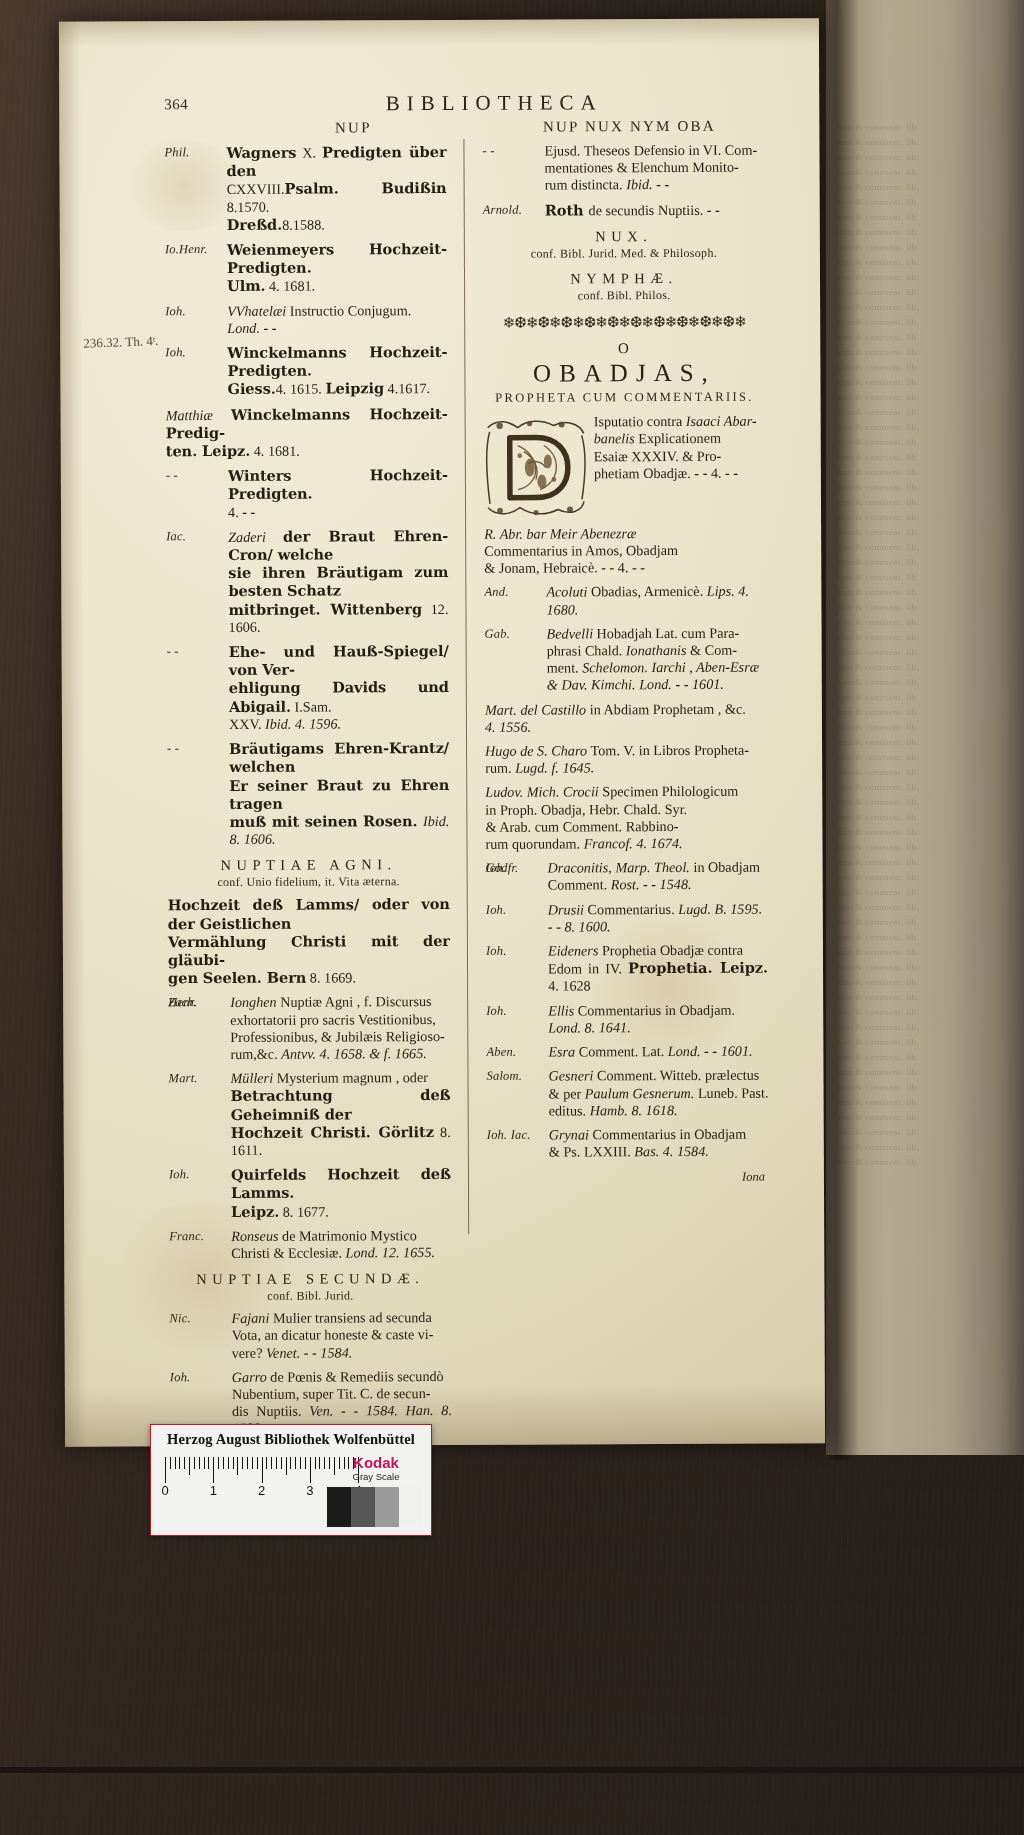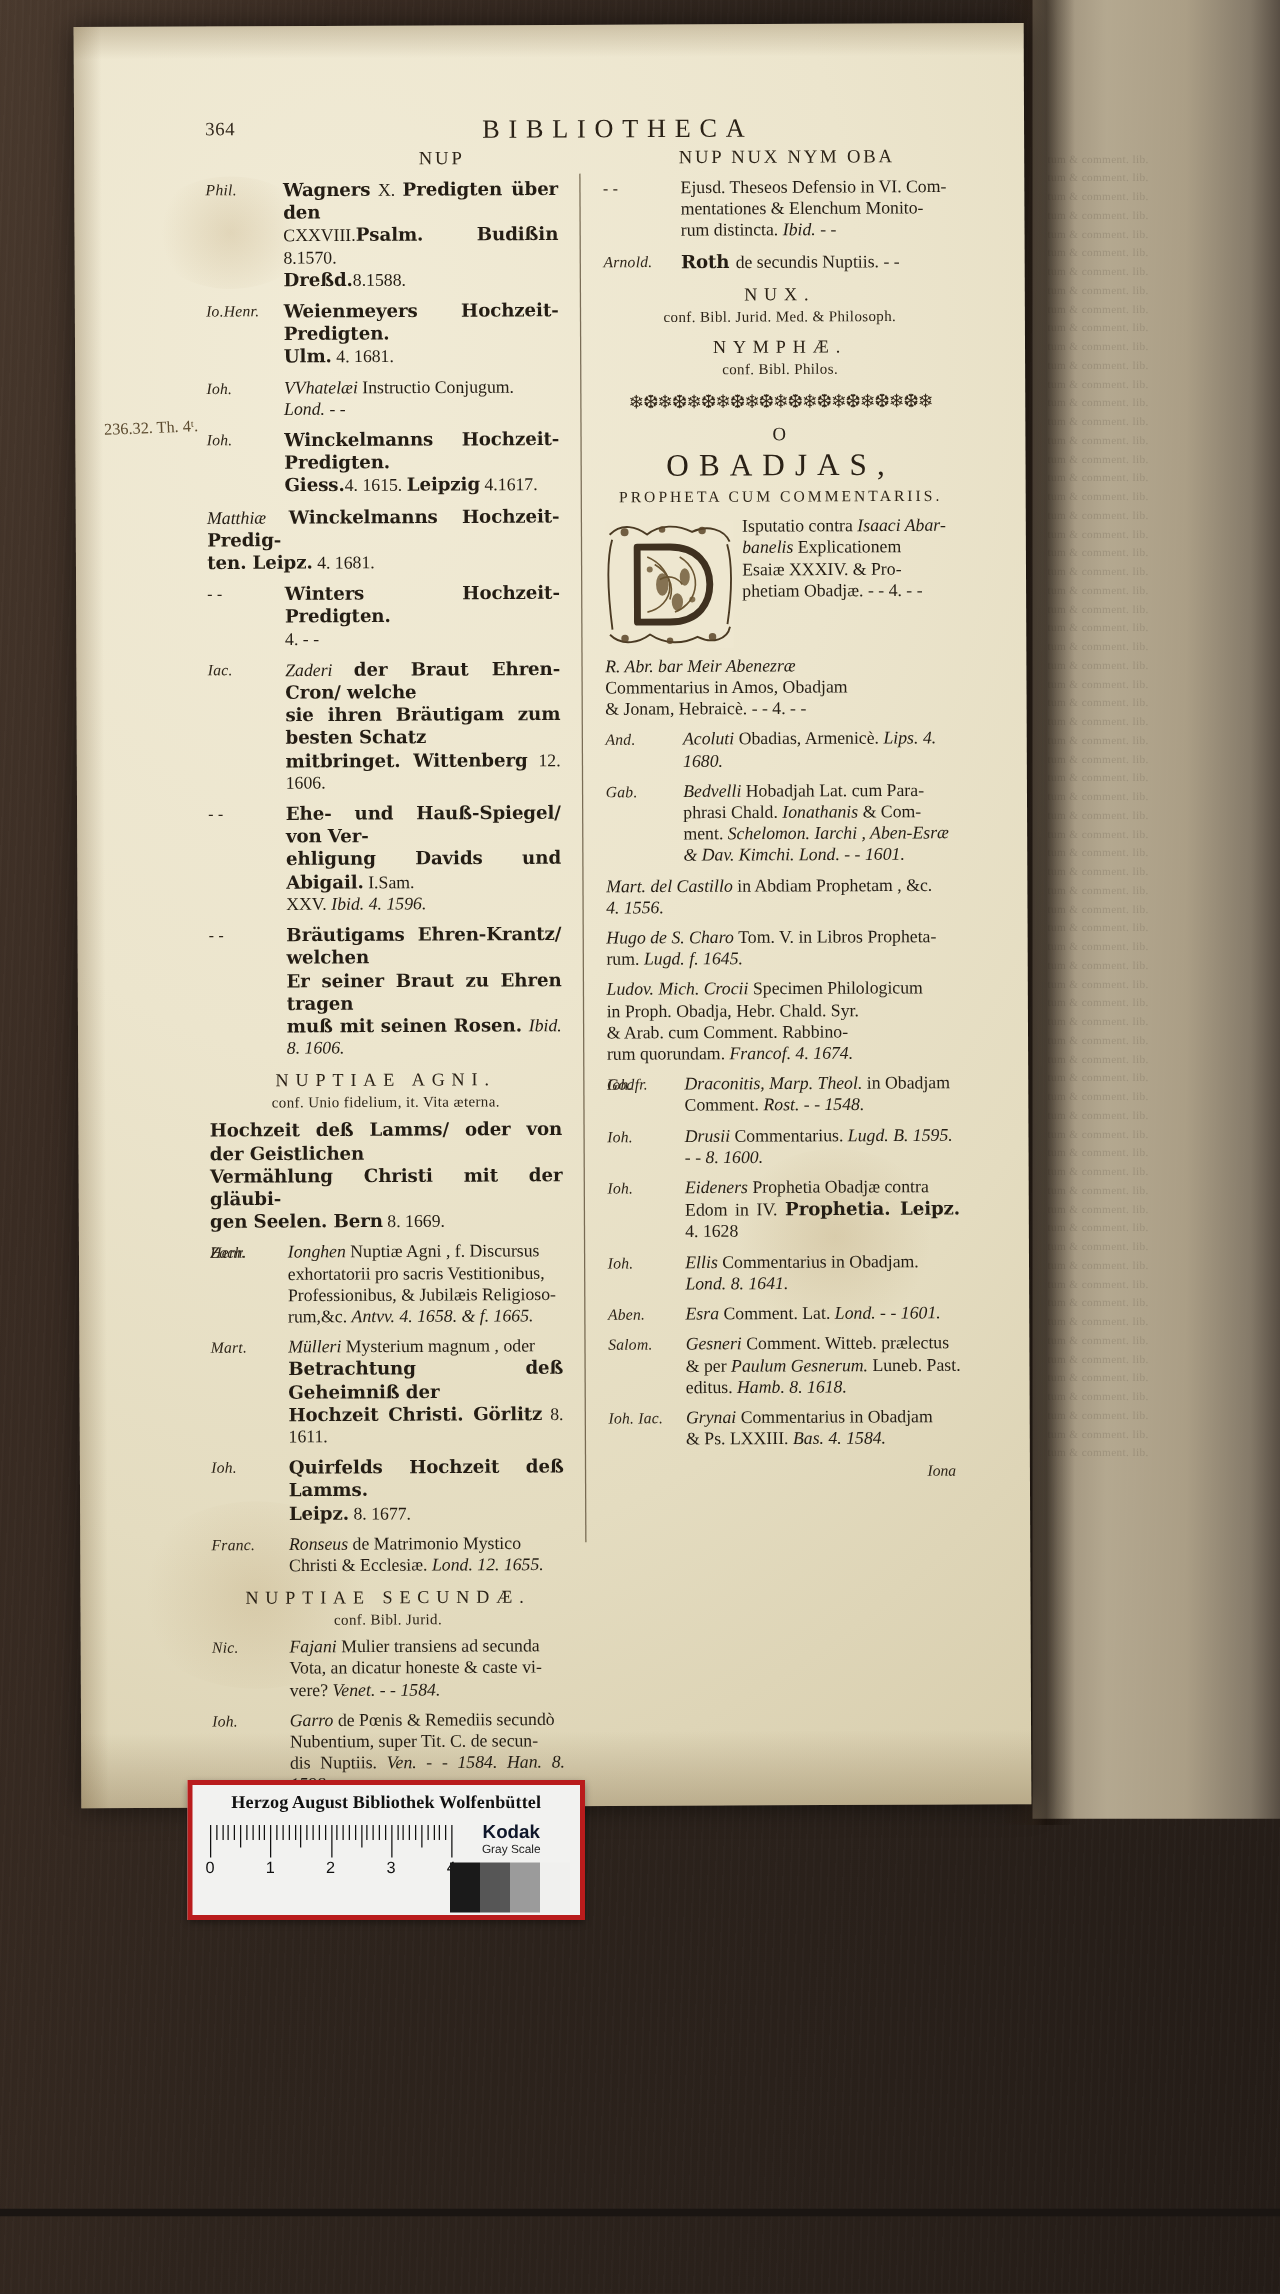--- a/index.html
+++ b/index.html
@@ -177,43 +177,43 @@
   }
 
   .catchword {
     position: absolute; right: 4px; bottom: -4px;
     font-style: italic; font-size: 12.5px; color: #2e2519;
   }
 
   
   .target {
     position: absolute; left: 150px; top: 1424px;
-    width: 318px; height: 112px;
-    background: #f2f2f0; border: 4px solid #b91c1c;
+    width: 282px; height: 112px;
+    background: #f2f2f0; border: 1px solid #b91c1c;
     box-shadow: 0 2px 6px rgba(0,0,0,.4);
   }
   .target-title {
     text-align: center; font-family: "Liberation Serif", serif;
     font-weight: 700; font-size: 14.5px; color: #111; padding-top: 6px;
     letter-spacing: .1px;
   }
   .ruler { position: absolute; left: 8px; top: 32px; width: 205px; height: 44px; }
   .ruler .ticks { position: relative; height: 26px; }
   .ruler .tick { position: absolute; top: 0; width: 1px; background: #111; }
   .ruler .nums {
     position: relative; height: 16px; font-family: "Liberation Sans", sans-serif;
     font-size: 13px; color: #111;
   }
   .ruler .nums span { position: absolute; top: 0; transform: translateX(-50%); }
   .kodak-box {
     position: absolute; right: 6px; top: 30px; width: 98px; height: 74px;
   }
   .kodak-word {
     font-family: "Liberation Sans", sans-serif; font-weight: 700;
-    font-size: 15px; color: #0f172a; text-align: center; line-height: 16px;
+    font-size: 15px; color: #be185d; text-align: center; line-height: 16px;
   }
   .kodak-sub {
     font-family: "Liberation Sans", sans-serif; font-size: 9.5px;
     color: #222; text-align: center; line-height: 11px;
   }
   .gray-strip { position: absolute; left: 0; bottom: 2px; width: 96px; height: 40px; display: flex; }
   .gray-strip i { flex: 1; display: block; }
 
   
   .caption {

